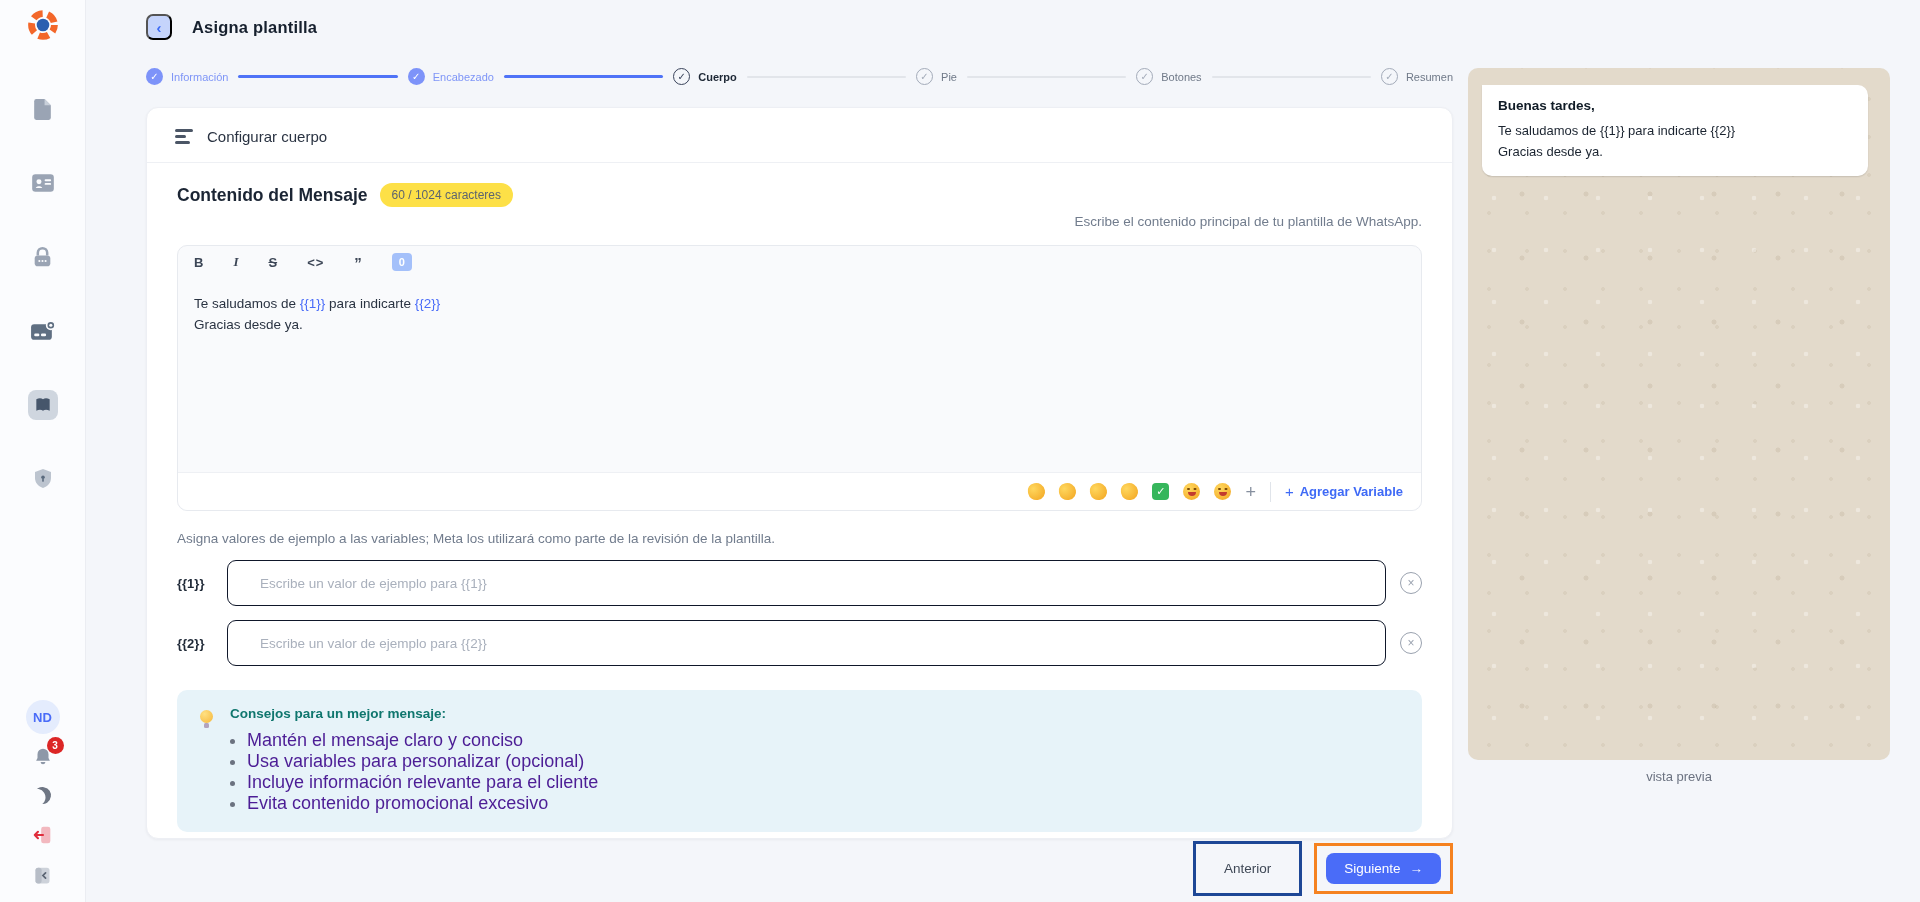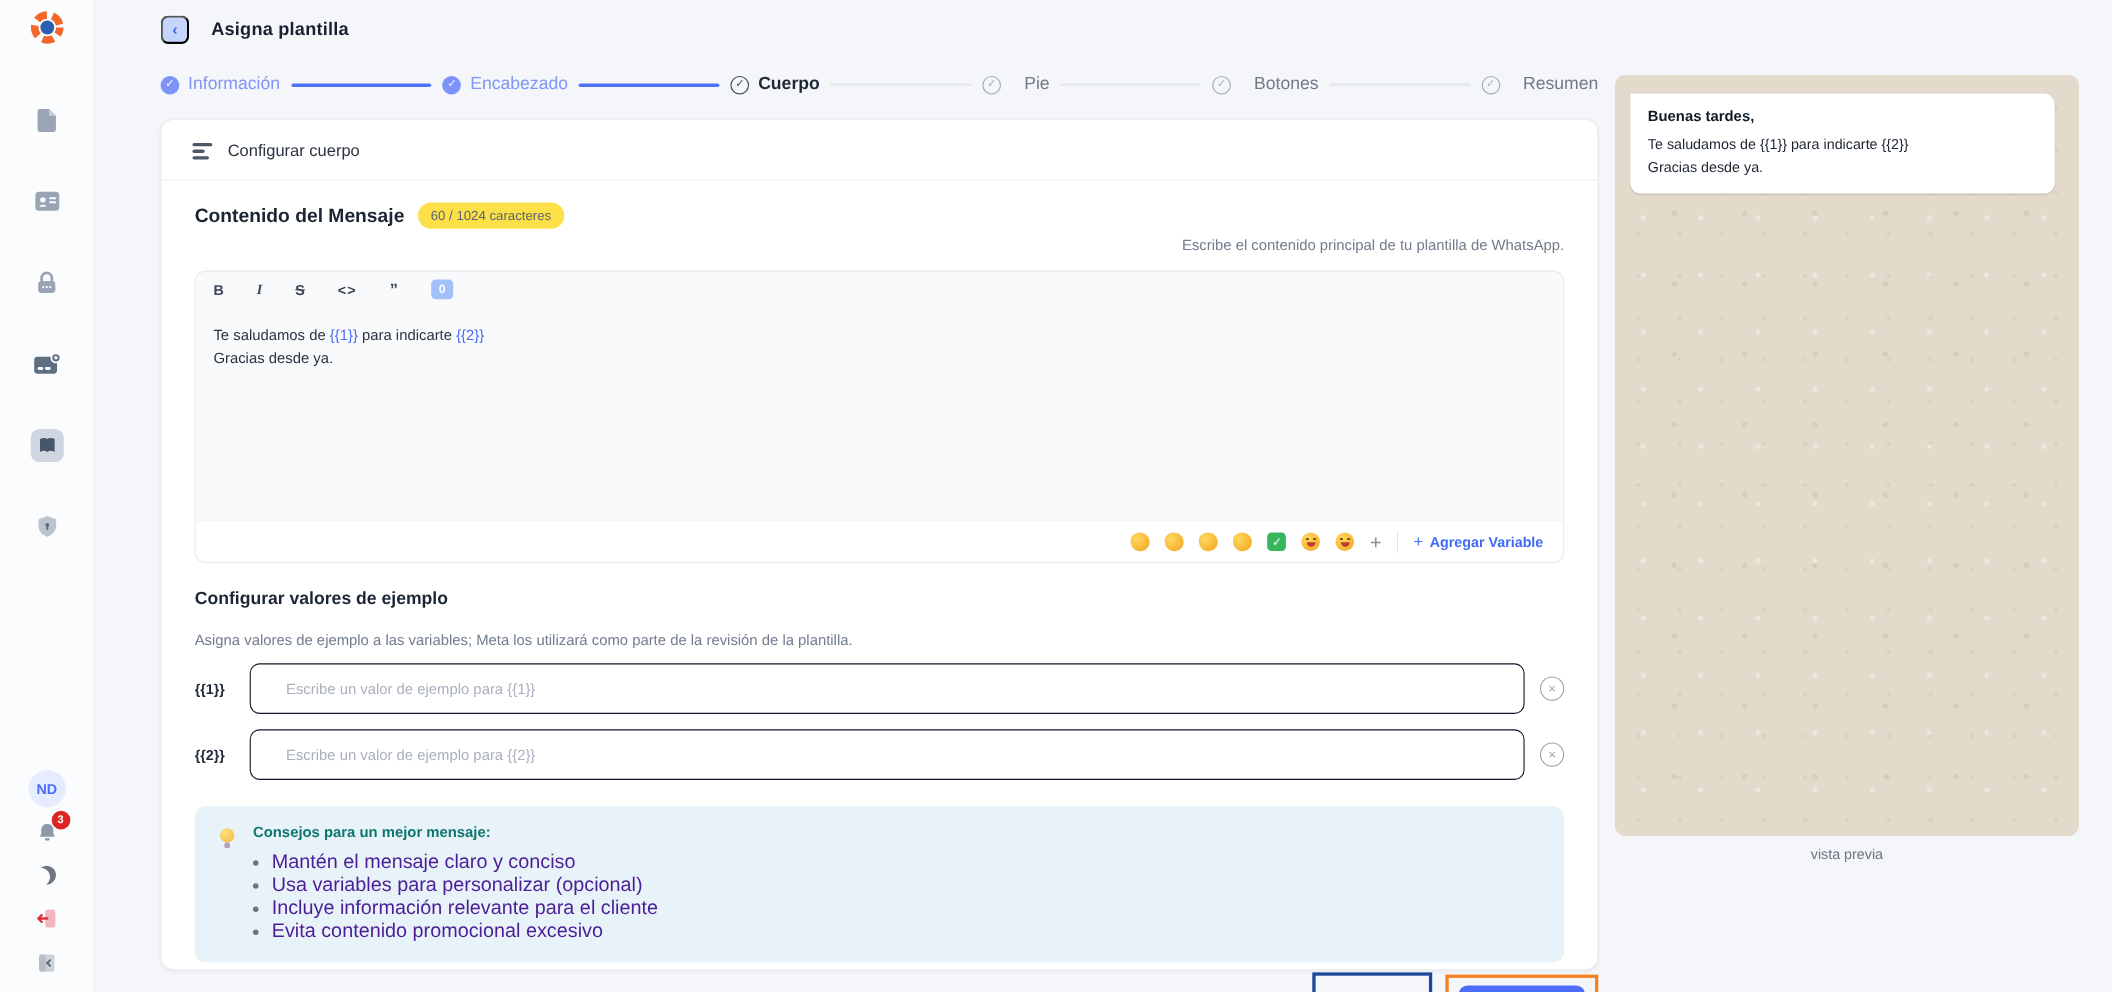--- a/index.html
+++ b/index.html
@@ -33,24 +33,24 @@
   .page-title { font-size:16.5px; font-weight:700; color:#16202e; letter-spacing:.2px; }
 
   
   .stepper { margin-top:28px; width:1307px; display:flex; align-items:center; gap:10px; }
   .step { display:flex; align-items:center; gap:8px; flex:none; cursor:pointer; }
   .st-circle { width:17px; height:17px; border-radius:50%; display:flex; align-items:center; justify-content:center;
     font-size:10px; line-height:1; }
   .done .st-circle { background:#7d93f9; color:#fff; }
   .active .st-circle { border:1.6px solid #39435a; color:#39435a; }
   .pending .st-circle { border:1.6px solid #a3abb9; color:#a3abb9; }
-  .st-label { font-size:16px; }
+  .st-label { font-size:11px; }
   .done .st-label { color:#7e95f7; }
   .active .st-label { color:#1d2735; font-weight:700; }
-  .pending .st-label { color:#6f7988;margin-left:13px; }
+  .pending .st-label { color:#6f7988; }
   .st-line { flex:1; border-radius:2px; }
   .st-line.blue { height:3px; background:#4f73f7; }
   .st-line.gray { height:2px; background:#e2e5ea; }
 
   
   .card { margin-top:22px; width:1307px; background:#fff; border:1px solid #edeff4; border-radius:12px;
     box-shadow:0 1px 3px rgba(16,24,40,.05); padding-bottom:6px; }
   .card-header { display:flex; align-items:center; gap:14px; padding:20px 28px 17px; border-bottom:1px solid #eef0f4; }
   .align-icon { display:flex; flex-direction:column; gap:3.5px; }
   .align-icon i { display:block; height:2.4px; background:#4b5666; border-radius:2px; }
@@ -305,21 +305,20 @@
             <span class="em em-face"></span>
             <button class="em-more">+</button>
             <span class="ed-vdiv"></span>
             <button class="add-var">
               <span class="plus">+</span>
               <span>Agregar Variable</span>
             </button>
           </div>
         </div>
 
-        <h3 class="ex-title">Configurar valores de ejemplo</h3>
         <p class="ex-sub">Asigna valores de ejemplo a las variables; Meta los utilizará como parte de la revisión de la plantilla.</p>
 
         <div class="ex-row">
           <span class="ex-label">{{1}}</span>
           <input class="ex-input" type="text" placeholder="Escribe un valor de ejemplo para {{1}}" style="">
           <button class="ex-remove">
             <span>×</span>
           </button>
         </div>
         <div class="ex-row">

